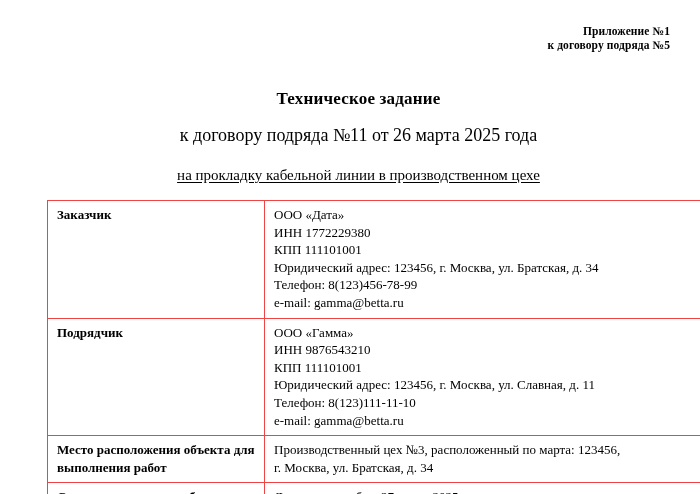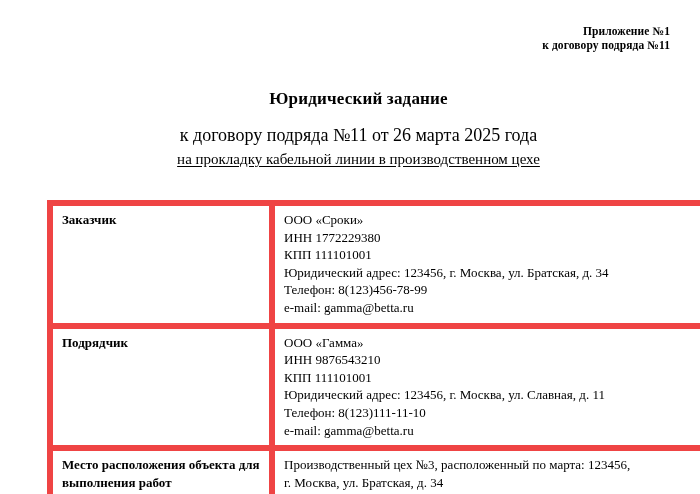--- a/index.html
+++ b/index.html
@@ -50,41 +50,41 @@
     font-weight: bold;
     line-height: 22px;
     letter-spacing: 0.2px;
   }
   .doc-subtitle {
     margin-top: 15px;
     font-size: 18px;
     line-height: 20px;
   }
   .doc-subject {
-    margin-top: 4px;
+    margin-top: 20px;
     font-size: 15px;
     line-height: 20px;
   }
   .doc-subject span {
     text-decoration: underline;
     text-underline-offset: 2px;
   }
 
   
   .info-table {
     position: absolute;
     top: 200px;
     left: 47px;
     width: 623px;
     border-collapse: collapse;
     table-layout: fixed;
     font-size: 13px;
   }
   .info-table td {
-    border: 6px solid #ef4444;
+    border: 1px solid #ef4444;
     padding: 5px 7px 6px 9px;
     vertical-align: top;
     line-height: 17.6px;
   }
   .info-table td.label {
     width: 200px;
     font-weight: bold;
   }
   .info-table td.value {
     width: 421px;
@@ -92,36 +92,36 @@
   }
   .cell-line { white-space: nowrap; }
 </style>
 </head>
 <body>
 
 <div class="page">
 
   <div class="appendix">
     <div>Приложение №1</div>
-    <div>к договору подряда №11</div>
+    <div>к договору подряда №5</div>
   </div>
 
   <div class="title-block">
-    <div class="doc-title">Юридический задание</div>
+    <div class="doc-title">Техническое задание</div>
     <div class="doc-subtitle">к договору подряда №11 от 26 марта 2025 года</div>
     <div class="doc-subject"><span>на прокладку кабельной линии в производственном цехе</span></div>
   </div>
 
   <table class="info-table">
     <tbody>
 
       <tr>
         <td class="label">Заказчик</td>
         <td class="value">
-          <div class="cell-line">ООО «Сроки»</div>
+          <div class="cell-line">ООО «Дата»</div>
           <div class="cell-line">ИНН 1772229380</div>
           <div class="cell-line">КПП 111101001</div>
           <div class="cell-line">Юридический адрес: 123456, г. Москва, ул. Братская, д. 34</div>
           <div class="cell-line">Телефон: 8(123)456-78-99</div>
           <div class="cell-line">e-mail: gamma@betta.ru</div>
         </td>
       </tr>
 
       <tr>
         <td class="label">Подрядчик</td>

